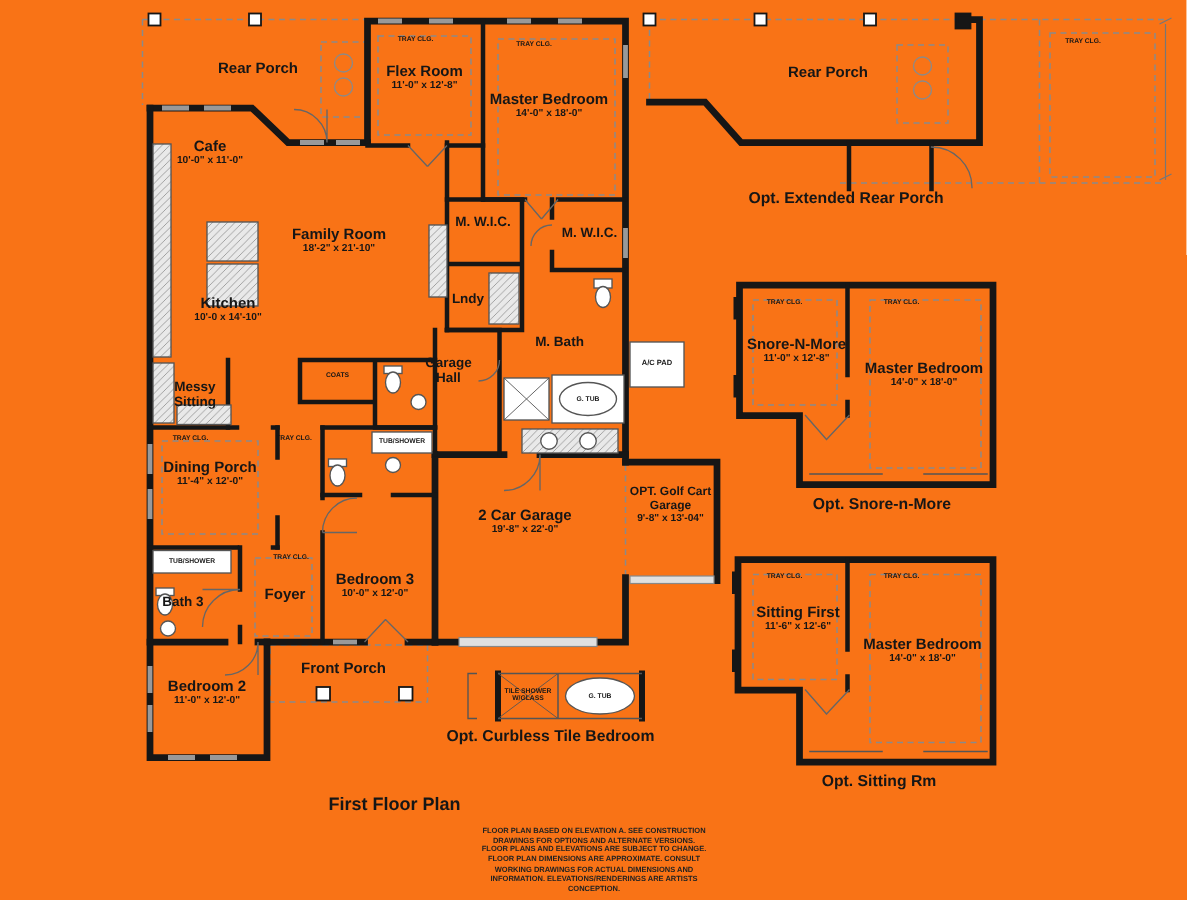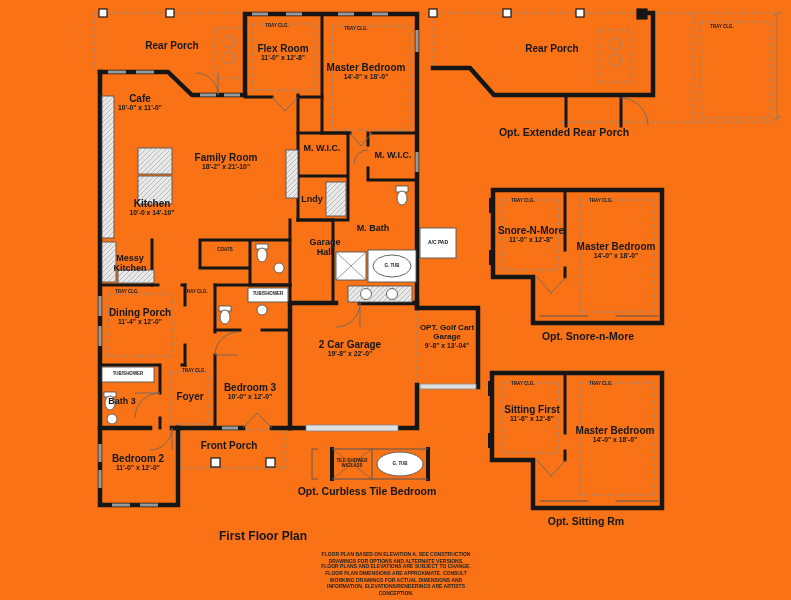--- a/index.html
+++ b/index.html
@@ -240,25 +240,25 @@
     </div>
 <div class="lbl" style="left:393px;top:155px">
       <span class="nms">M. W.I.C.</span>
     </div>
 <div class="lbl" style="left:312px;top:199px">
       <span class="nms">Lndy</span>
     </div>
 <div class="lbl" style="left:373px;top:228px">
       <span class="nms">M. Bath</span>
     </div>
-<div class="lbl wrap" style="left:325px;top:247px;width:48px">
+<div class="lbl wrap" style="left:299px;top:247px;width:48px">
       <span class="nms wrap">Garage Hall</span>
     </div>
 <div class="lbl wrap" style="left:130px;top:263px;width:52px">
-      <span class="nms wrap">Messy Kitchen</span>
+      <span class="nms wrap">Messy Sitting</span>
     </div>
 
 <div class="lbl" style="left:140px;top:316px">
   <span class="nm">Dining Porch</span>
   <span class="dm">11'-4" x 12'-0"</span>
 </div>
 
 <div class="lbl" style="left:122px;top:401px">
       <span class="nms">Bath 3</span>
     </div>

